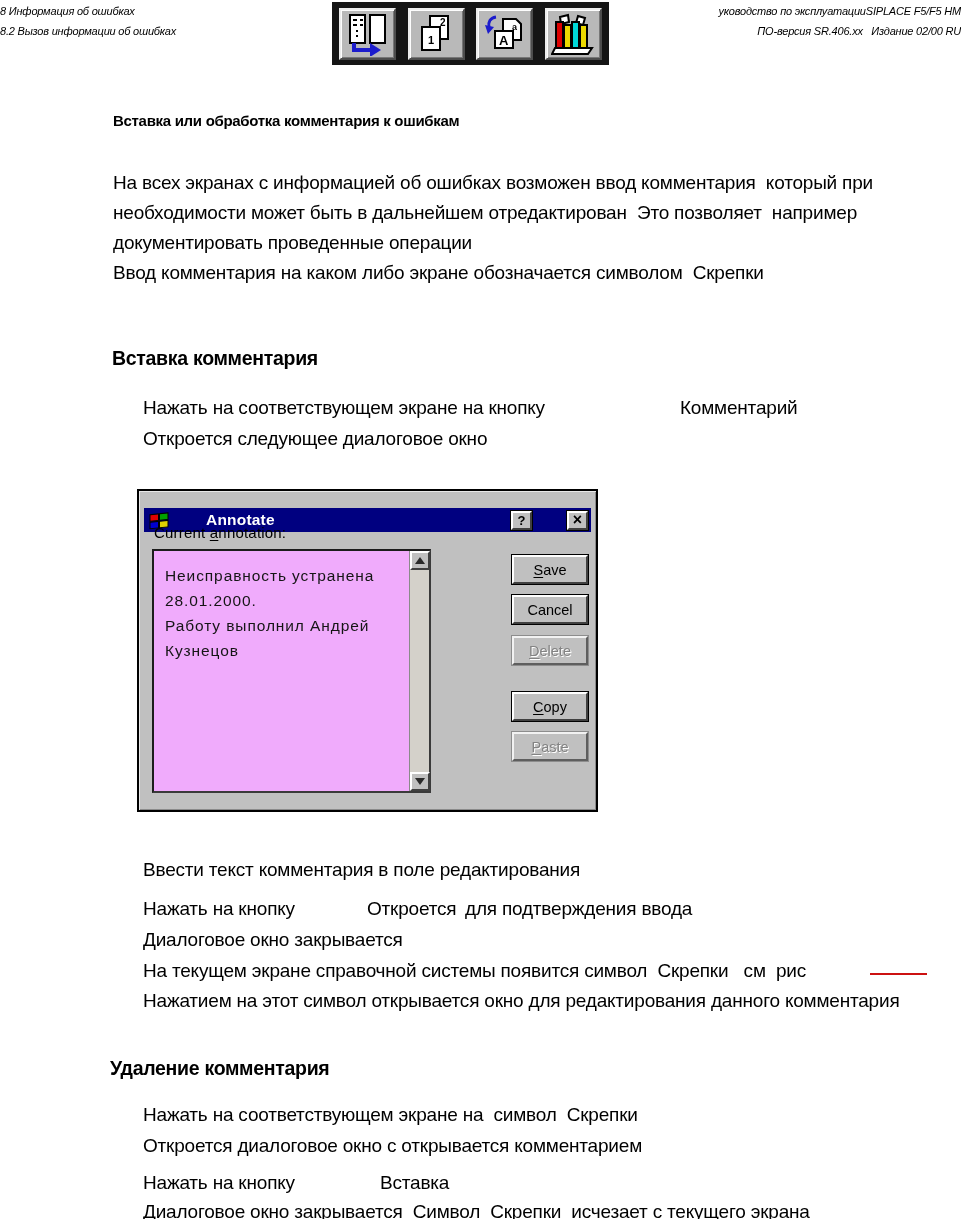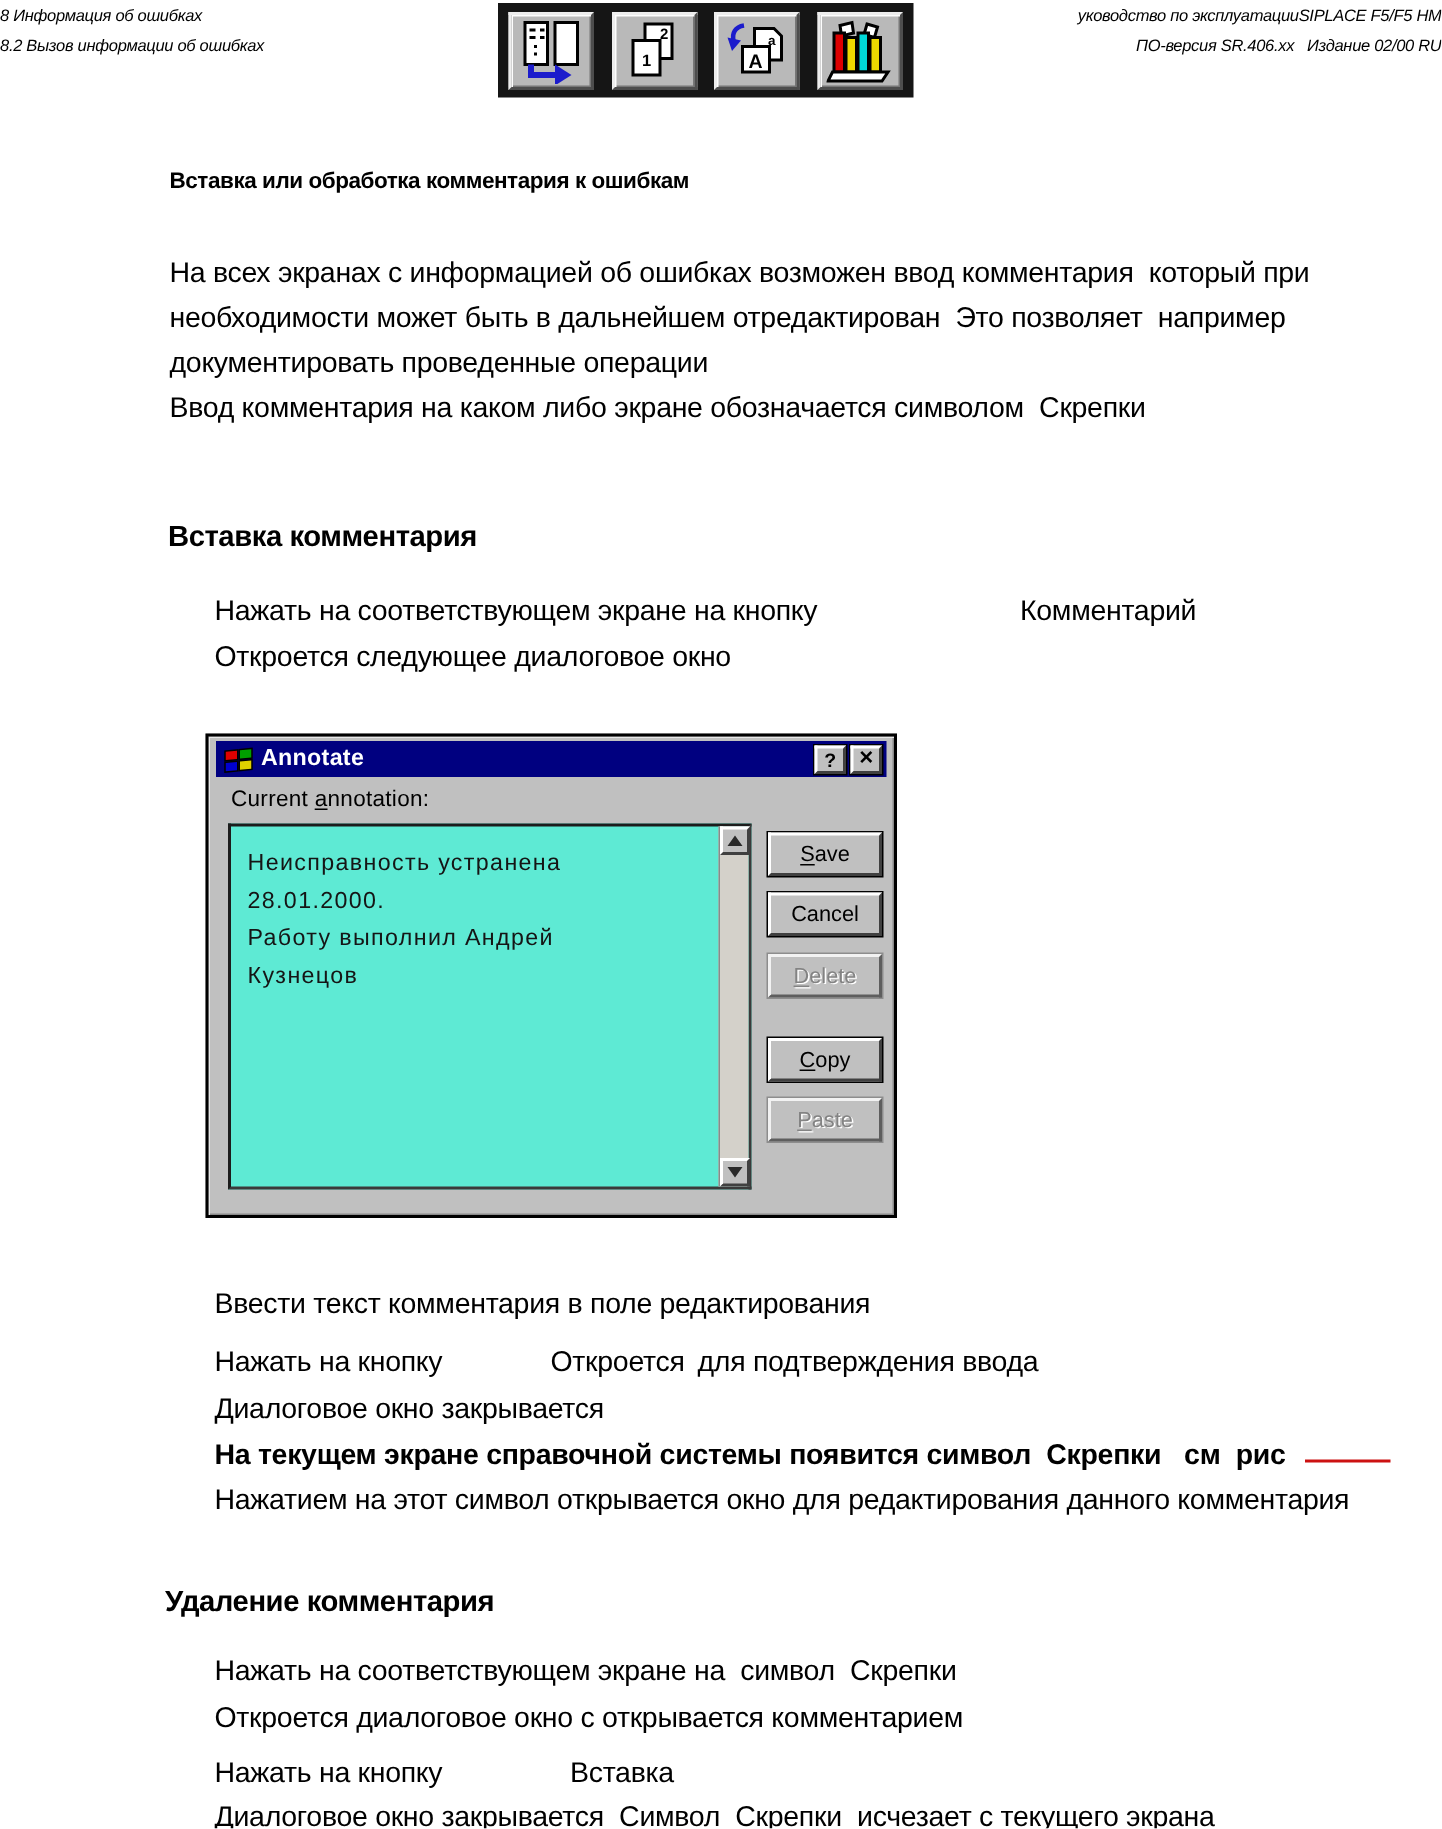--- a/index.html
+++ b/index.html
@@ -37,38 +37,38 @@
   .link-red { position:absolute; height:2px; background:#cc1111; }
 
   
   .dialog {
     left:137px; top:489px; width:461px; height:323px; background:#c0c0c0;
     border:2px solid #000;
     box-shadow: inset 1px 1px 0 #e8e8e8, inset -1px -1px 0 #8a8a8a;
     font-family:"Liberation Sans", sans-serif;
   }
   .titlebar {
-    position:absolute; left:5px; right:5px; top:3px; height:24px; background:#000080;
-    display:flex; align-items:center; padding:0 3px;
+    position:absolute; left:5px; right:5px; top:17px; height:24px; background:#000080;
+    display:flex; align-items:center; padding:0 3px;gap:32px;
   }
   .titlebar .win-logo { margin:0 4px 0 1px; flex:0 0 auto; }
   .title-text { color:#fff; font-weight:bold; font-size:15.5px; letter-spacing:0.2px; }
   .tb-spacer { flex:1; }
   .tb-ctrl {
     width:21px; height:19px; background:#c0c0c0; margin-left:3px;
     border:2px solid; border-color:#fff #404040 #404040 #fff;
     box-shadow:0 0 0 1px #000;
     display:flex; align-items:center; justify-content:center;
     font-weight:bold; font-size:13px; cursor:pointer;
   }
   .tb-ctrl.close-x { font-size:16px; line-height:1; }
   .dlg-label { position:absolute; left:15px; top:33px; font-size:15px; letter-spacing:0.2px; }
   .u { text-decoration:underline; text-underline-offset:2px; }
   .annot-area {
-    position:absolute; left:13px; top:58px; width:349px; height:244px; background:#5eead4;
+    position:absolute; left:13px; top:58px; width:279px; height:244px; background:#f0abfc;
     border:2px solid; border-color:#1c1c1c #3a3a3a #3a3a3a #1c1c1c;
   }
   .annot-text { position:absolute; left:11px; top:12px; font-size:15.5px; line-height:25px; letter-spacing:0.9px; color:#151515; }
   .scroll { position:absolute; right:0; top:0; bottom:0; width:20px; background:#d4d1ca; border-left:1px solid #8a8a8a; }
   .sb-btn {
     position:absolute; left:0; width:20px; height:19px; background:#c0c0c0;
     border:2px solid; border-color:#fff #404040 #404040 #fff;
     display:flex; align-items:center; justify-content:center; cursor:pointer;
   }
   .sb-up { top:0; } .sb-dn { bottom:0; }
@@ -228,21 +228,21 @@
   <div class="abs body-line pre" style="left:143px; top:855px;">Ввести текст комментария в поле редактирования</div>
 
   <div class="abs body-line" style="left:143px; top:894px; width:800px;">
     <span class="pre">Нажать на кнопку</span>
     <span class="abs pre" style="left:224px; top:0;">Откроется</span>
     <span class="abs pre" style="left:322px; top:0;">для подтверждения ввода</span>
   </div>
 
   <div class="abs body-line pre" style="left:143px; top:925px;">Диалоговое окно закрывается</div>
 
-  <div class="abs body-line" style="left:143px; top:956px; width:810px;font-weight:bold;">
+  <div class="abs body-line" style="left:143px; top:956px; width:810px;">
     <span class="pre">На текущем экране справочной системы появится символ  Скрепки   см  рис</span>
     <span class="link-red" style="left:727px; top:17px; width:57px;"></span>
   </div>
 
   <div class="abs body-line pre" style="left:143px; top:986px;">Нажатием на этот символ открывается окно для редактирования данного комментария</div>
 
   <div class="abs h2 pre" style="left:110px; top:1057px;">Удаление комментария</div>
 
   <div class="abs body-line pre" style="left:143px; top:1100px;">Нажать на соответствующем экране на  символ  Скрепки</div>
   <div class="abs body-line pre" style="left:143px; top:1131px;">Откроется диалоговое окно с открывается комментарием</div>

